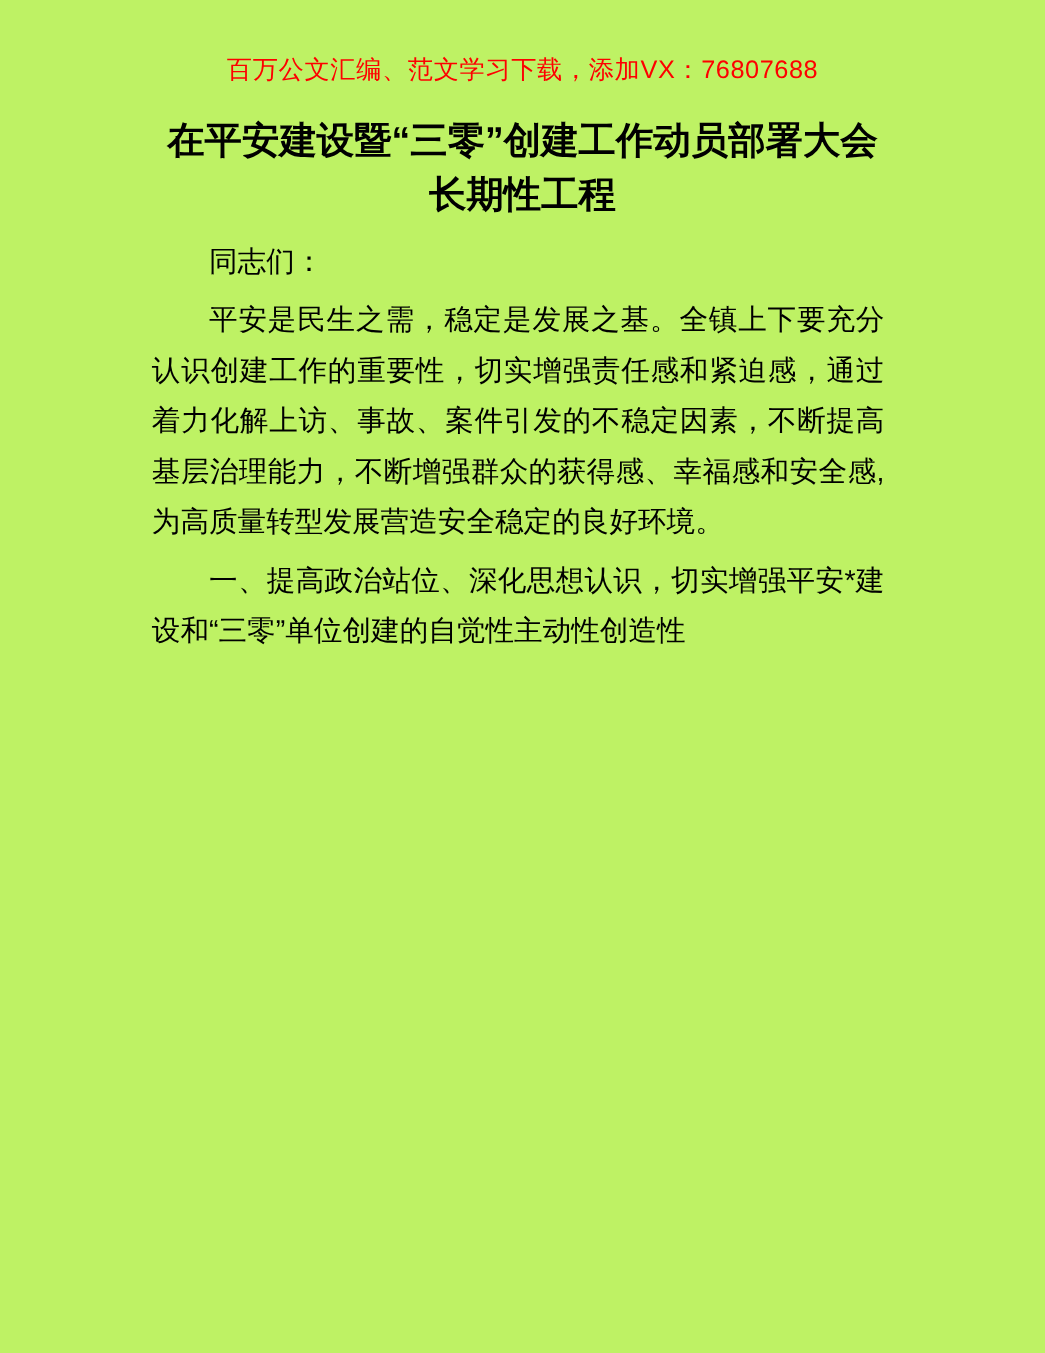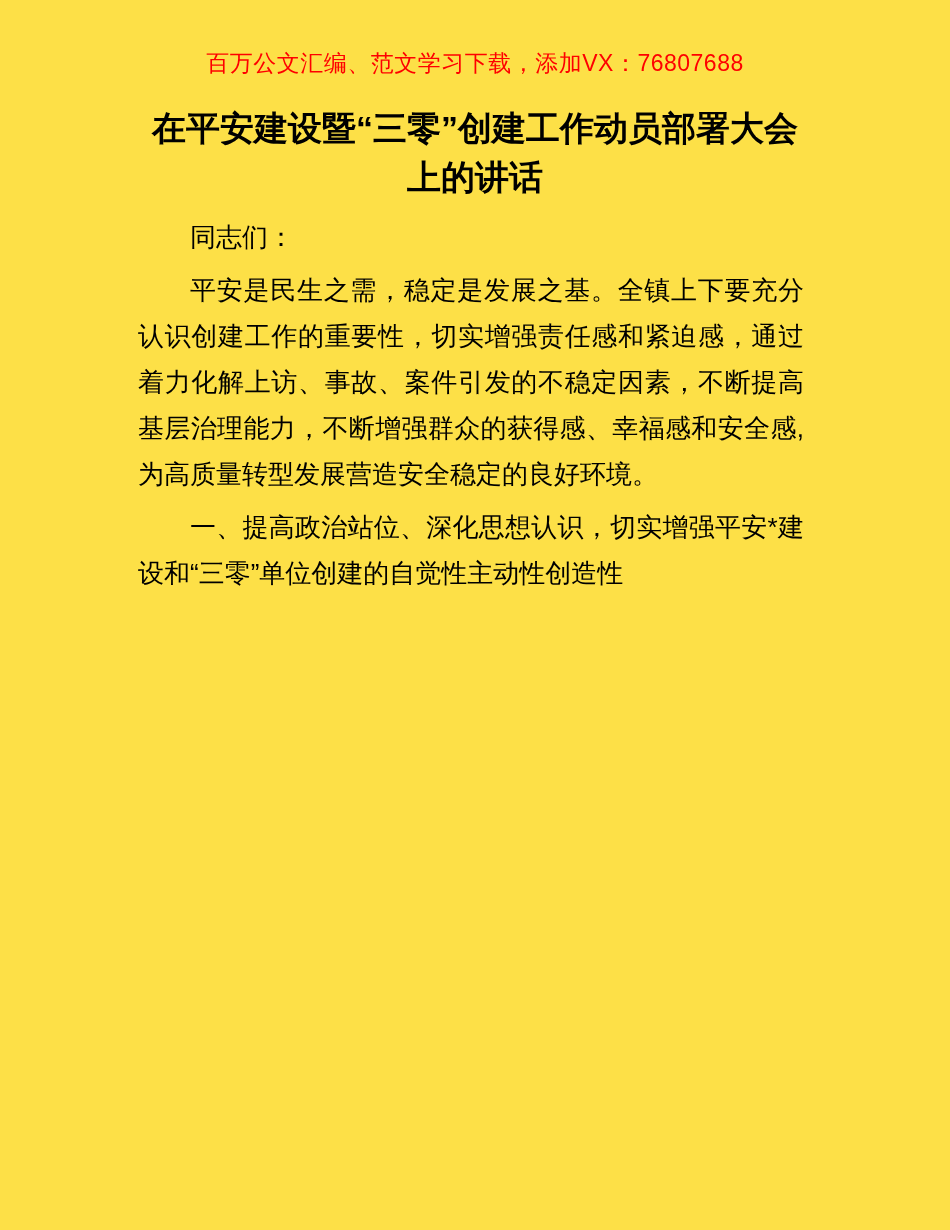--- a/index.html
+++ b/index.html
@@ -7,21 +7,21 @@
     width: 950px;
     height: 1230px;
     background: #ffffff;
     font-family: "Liberation Sans", sans-serif;
     color: #000000;
     overflow: hidden;
   }
   .page {
     width: 950px;
     height: 1230px;
-    background: #fde047;
+    background: #bef264;
     box-sizing: border-box;
   }
   .vip-notice {
     padding-top: 49px;
     text-align: center;
     font-size: 23px;
     line-height: 29px;
     color: #fe0000;
     letter-spacing: 0.5px;
     white-space: nowrap;
@@ -49,21 +49,21 @@
 </style>
 </head>
 <body>
 
 <div class="page">
 
   <div class="vip-notice">百万公文汇编、范文学习下载，添加VX：76807688</div>
 
   <div class="doc-title">
     <div>在平安建设暨“三零”创建工作动员部署大会</div>
-    <div>上的讲话</div>
+    <div>长期性工程</div>
   </div>
 
   <div class="doc-body" id="doc-body">
 
   <p>同志们：</p>
       <p>平安是民生之需，稳定是发展之基。全镇上下要充分认识创建工作的重要性，切实增强责任感和紧迫感，通过着力化解上访、事故、案件引发的不稳定因素，不断提高基层治理能力，不断增强群众的获得感、幸福感和安全感,为高质量转型发展营造安全稳定的良好环境。</p>
       <p>一、提高政治站位、深化思想认识，切实增强平安*建设和“三零”单位创建的自觉性主动性创造性</p>
     </div>
 
 </div>

